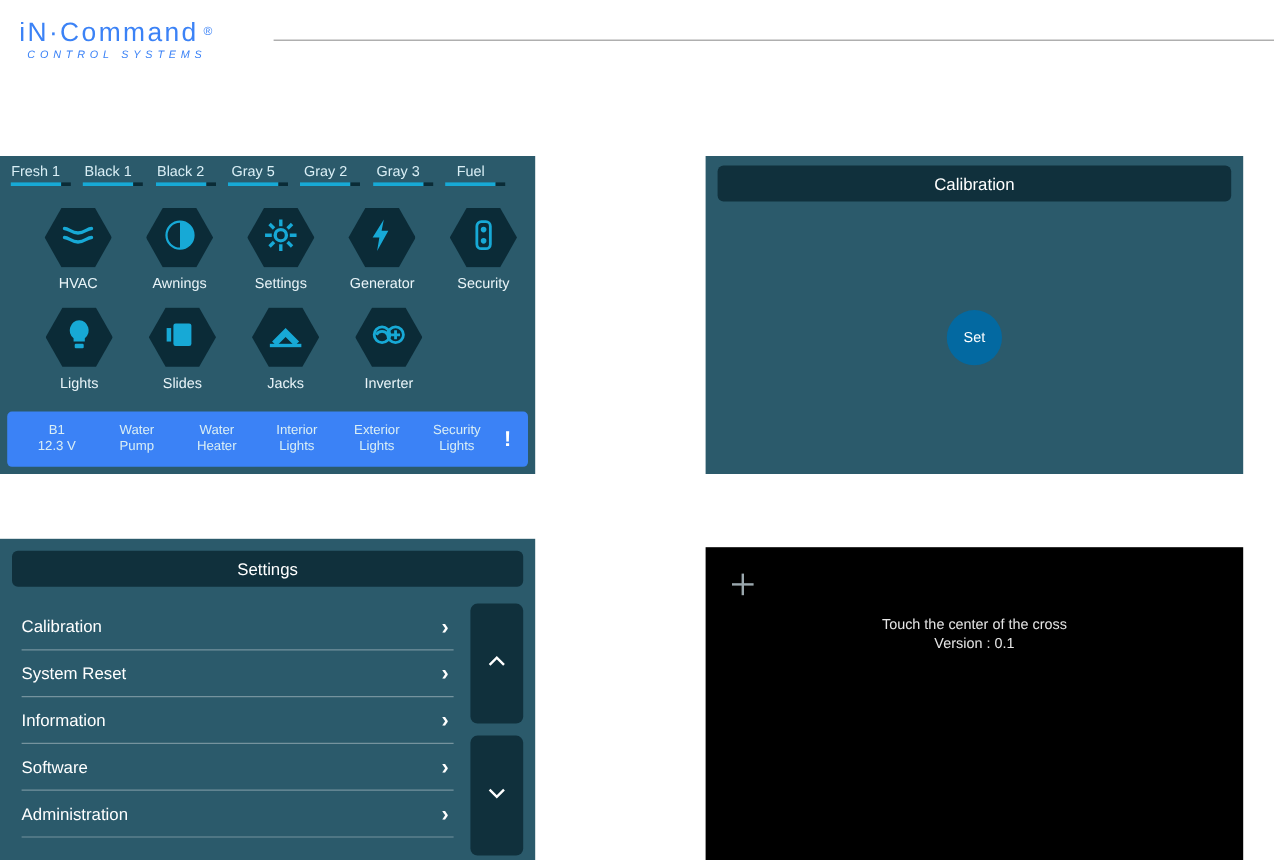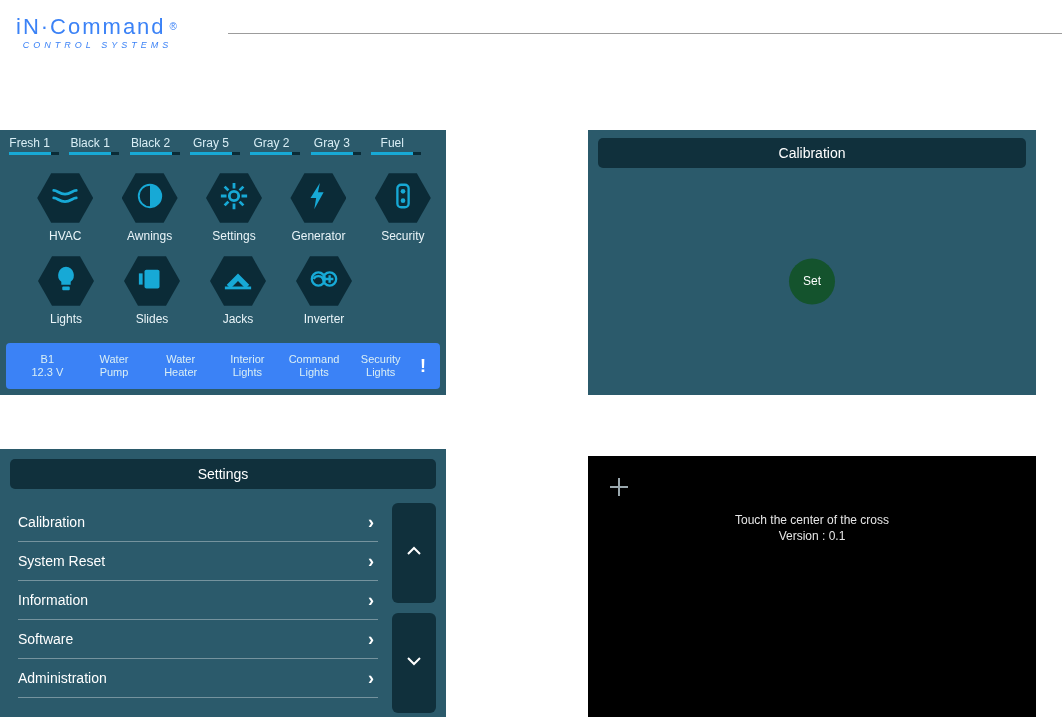--- a/index.html
+++ b/index.html
@@ -160,21 +160,21 @@
     justify-content: center;
     font-size: 14px;
     font-weight: 300;
   }
   .set-circle {
     position: absolute;
     left: 50%; top: 50%;
     transform: translate(-50%, -10%);
     width: 46px; height: 46px;
     border-radius: 23px;
-    background: #14532d;
+    background: #0369a1;
     display: flex; align-items: center; justify-content: center;
     font-size: 12px;
     font-weight: 300;
   }
 
   
   .p-settings {
     left: 0px; top: 449px;
     width: 446px; height: 268px;
   }
@@ -391,21 +391,21 @@
     <div class="bb-cell">
       <span>B1</span>
       <span class="l2">12.3 V</span>
     </div>
     <div class="bb-cell"><span style="white-space:pre-line">Water
 Pump</span></div>
     <div class="bb-cell"><span style="white-space:pre-line">Water
 Heater</span></div>
     <div class="bb-cell"><span style="white-space:pre-line">Interior
 Lights</span></div>
-    <div class="bb-cell"><span style="white-space:pre-line">Command
+    <div class="bb-cell"><span style="white-space:pre-line">Exterior
 Lights</span></div>
     <div class="bb-cell"><span style="white-space:pre-line">Security
 Lights</span></div>
     <div class="bb-alert"><span>!</span></div>
   </div>
 </div>
 
 <div class="panel p-cal">
   <div class="panel-title-bar">
     <span>Calibration</span>

